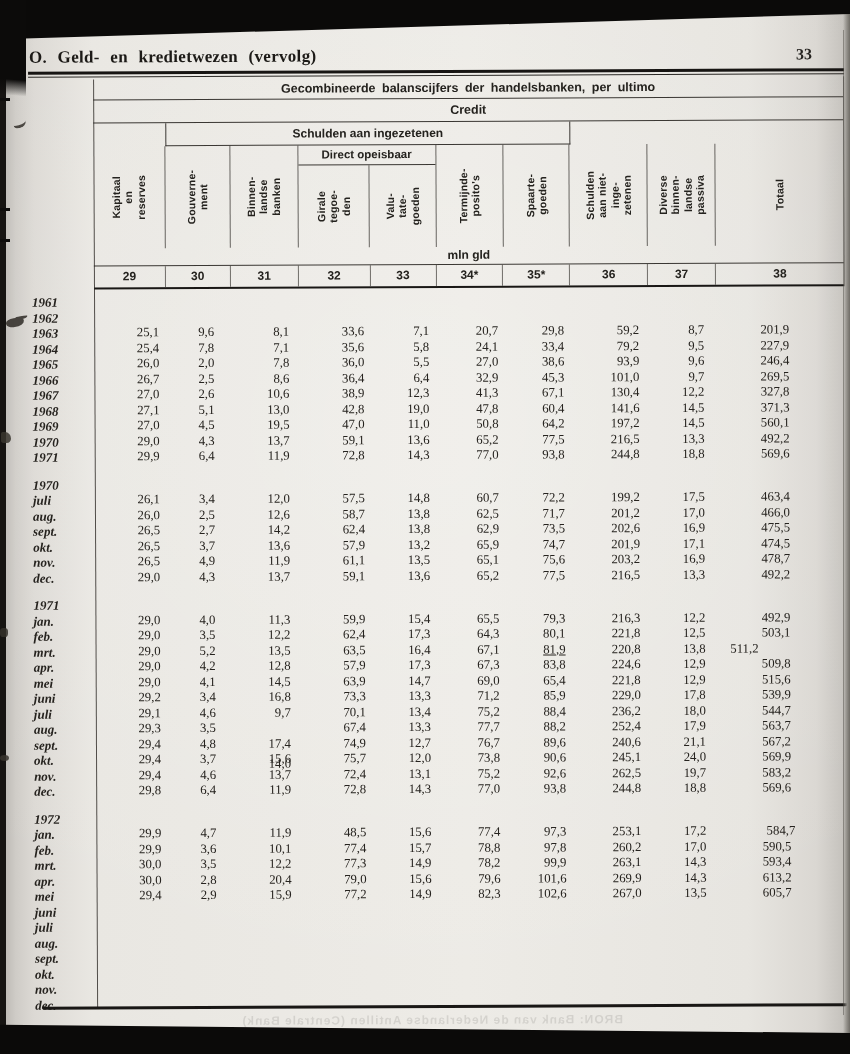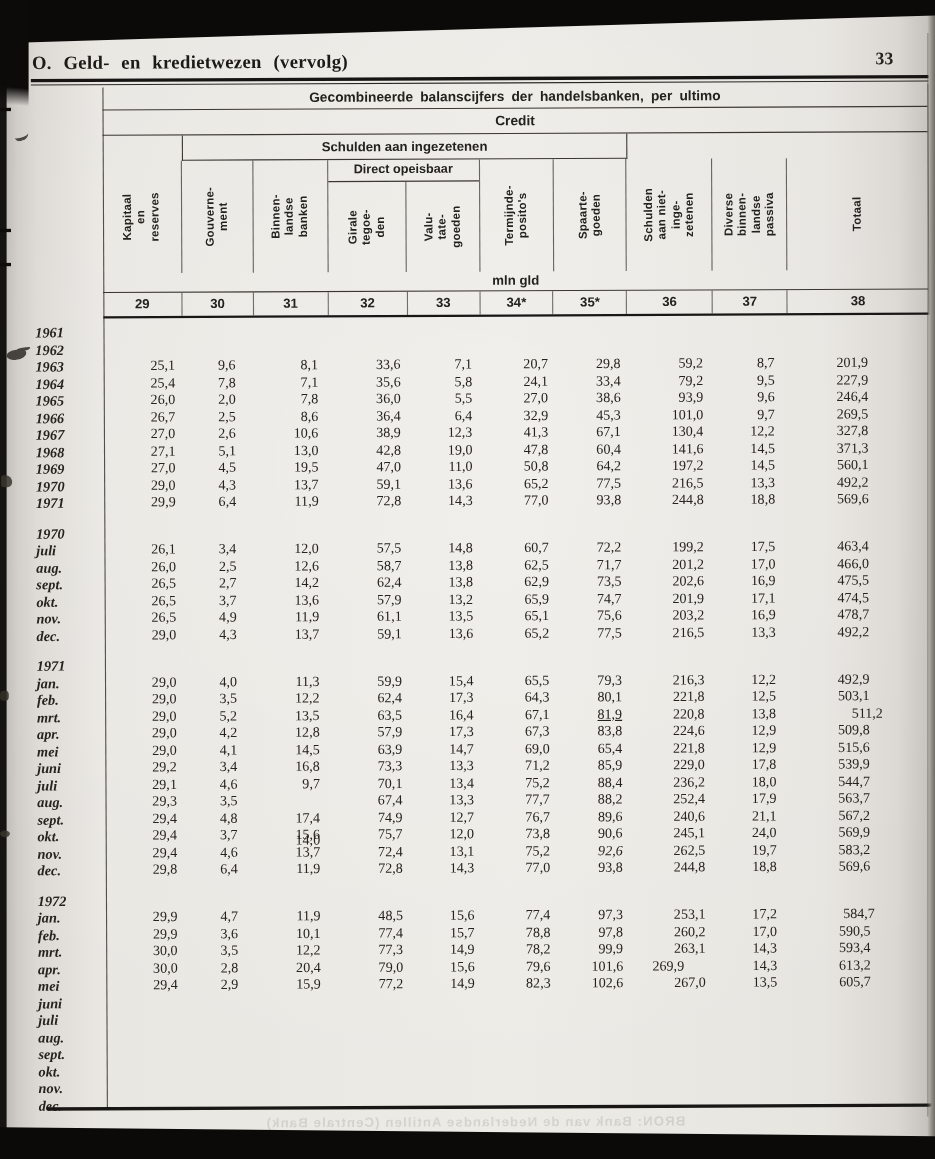--- a/index.html
+++ b/index.html
@@ -444,21 +444,21 @@
                 <div class="blabel">mrt.</div>
                 <div class="bcell" style="width: 72px; padding-right: 7px;">29,0</div>
                 <div class="bcell" style="width: 65px; padding-right: 17px;">5,2</div>
                 <div class="bcell" style="width: 68px; padding-right: 10px;">13,5</div>
                 <div class="bcell" style="width: 72px; padding-right: 7px;">63,5</div>
                 <div class="bcell" style="width: 66px; padding-right: 8px;">16,4</div>
                 <div class="bcell" style="width: 67px; padding-right: 6px;">67,1</div>
                 <div class="bcell" style="width: 67px; padding-right: 7px; text-decoration: underline;">81,9</div>
                 <div class="bcell" style="width: 78px; padding-right: 10px;">220,8</div>
                 <div class="bcell" style="width: 68px; padding-right: 13px;">13,8</div>
-                <div class="bcell" style="width: 128px; padding-right: 44px;">511,2</div>
+                <div class="bcell" style="width: 128px; padding-right: 88px;">511,2</div>
               </div>
               <div class="brow">
                 <div class="blabel">apr.</div>
                 <div class="bcell" style="width: 72px; padding-right: 7px;">29,0</div>
                 <div class="bcell" style="width: 65px; padding-right: 17px;">4,2</div>
                 <div class="bcell" style="width: 68px; padding-right: 10px;">12,8</div>
                 <div class="bcell" style="width: 72px; padding-right: 7px;">57,9</div>
                 <div class="bcell" style="width: 66px; padding-right: 8px;">17,3</div>
                 <div class="bcell" style="width: 67px; padding-right: 6px;">67,3</div>
                 <div class="bcell" style="width: 67px; padding-right: 7px;">83,8</div>
@@ -545,21 +545,21 @@
                 <div class="bcell" style="width: 128px; padding-right: 56px;">569,9</div>
               </div>
               <div class="brow">
                 <div class="blabel">nov.</div>
                 <div class="bcell" style="width: 72px; padding-right: 7px;">29,4</div>
                 <div class="bcell" style="width: 65px; padding-right: 17px;">4,6</div>
                 <div class="bcell" style="width: 68px; padding-right: 10px;">13,7</div>
                 <div class="bcell" style="width: 72px; padding-right: 7px;">72,4</div>
                 <div class="bcell" style="width: 66px; padding-right: 8px;">13,1</div>
                 <div class="bcell" style="width: 67px; padding-right: 6px;">75,2</div>
-                <div class="bcell" style="width: 67px; padding-right: 7px; font-style: italic;">92,6</div>
+                <div class="bcell" style="width: 67px; padding-right: 7px;">92,6</div>
                 <div class="bcell" style="width: 78px; padding-right: 10px;">262,5</div>
                 <div class="bcell" style="width: 68px; padding-right: 13px;">19,7</div>
                 <div class="bcell" style="width: 128px; padding-right: 56px;">583,2</div>
               </div>
               <div class="brow">
                 <div class="blabel">dec.</div>
                 <div class="bcell" style="width: 72px; padding-right: 7px;">29,8</div>
                 <div class="bcell" style="width: 65px; padding-right: 17px;">6,4</div>
                 <div class="bcell" style="width: 68px; padding-right: 10px;">11,9</div>
                 <div class="bcell" style="width: 72px; padding-right: 7px;">72,8</div>
@@ -616,21 +616,21 @@
               </div>
               <div class="brow">
                 <div class="blabel">apr.</div>
                 <div class="bcell" style="width: 72px; padding-right: 7px;">30,0</div>
                 <div class="bcell" style="width: 65px; padding-right: 17px;">2,8</div>
                 <div class="bcell" style="width: 68px; padding-right: 10px;">20,4</div>
                 <div class="bcell" style="width: 72px; padding-right: 7px;">79,0</div>
                 <div class="bcell" style="width: 66px; padding-right: 8px;">15,6</div>
                 <div class="bcell" style="width: 67px; padding-right: 6px;">79,6</div>
                 <div class="bcell" style="width: 67px; padding-right: 7px;">101,6</div>
-                <div class="bcell" style="width: 78px; padding-right: 10px; text-align: center;">269,9</div>
+                <div class="bcell" style="width: 78px; padding-right: 10px;">269,9</div>
                 <div class="bcell" style="width: 68px; padding-right: 13px;">14,3</div>
                 <div class="bcell" style="width: 128px; padding-right: 56px;">613,2</div>
               </div>
               <div class="brow">
                 <div class="blabel">mei</div>
                 <div class="bcell" style="width: 72px; padding-right: 7px;">29,4</div>
                 <div class="bcell" style="width: 65px; padding-right: 17px;">2,9</div>
                 <div class="bcell" style="width: 68px; padding-right: 10px;">15,9</div>
                 <div class="bcell" style="width: 72px; padding-right: 7px;">77,2</div>
                 <div class="bcell" style="width: 66px; padding-right: 8px;">14,9</div>

